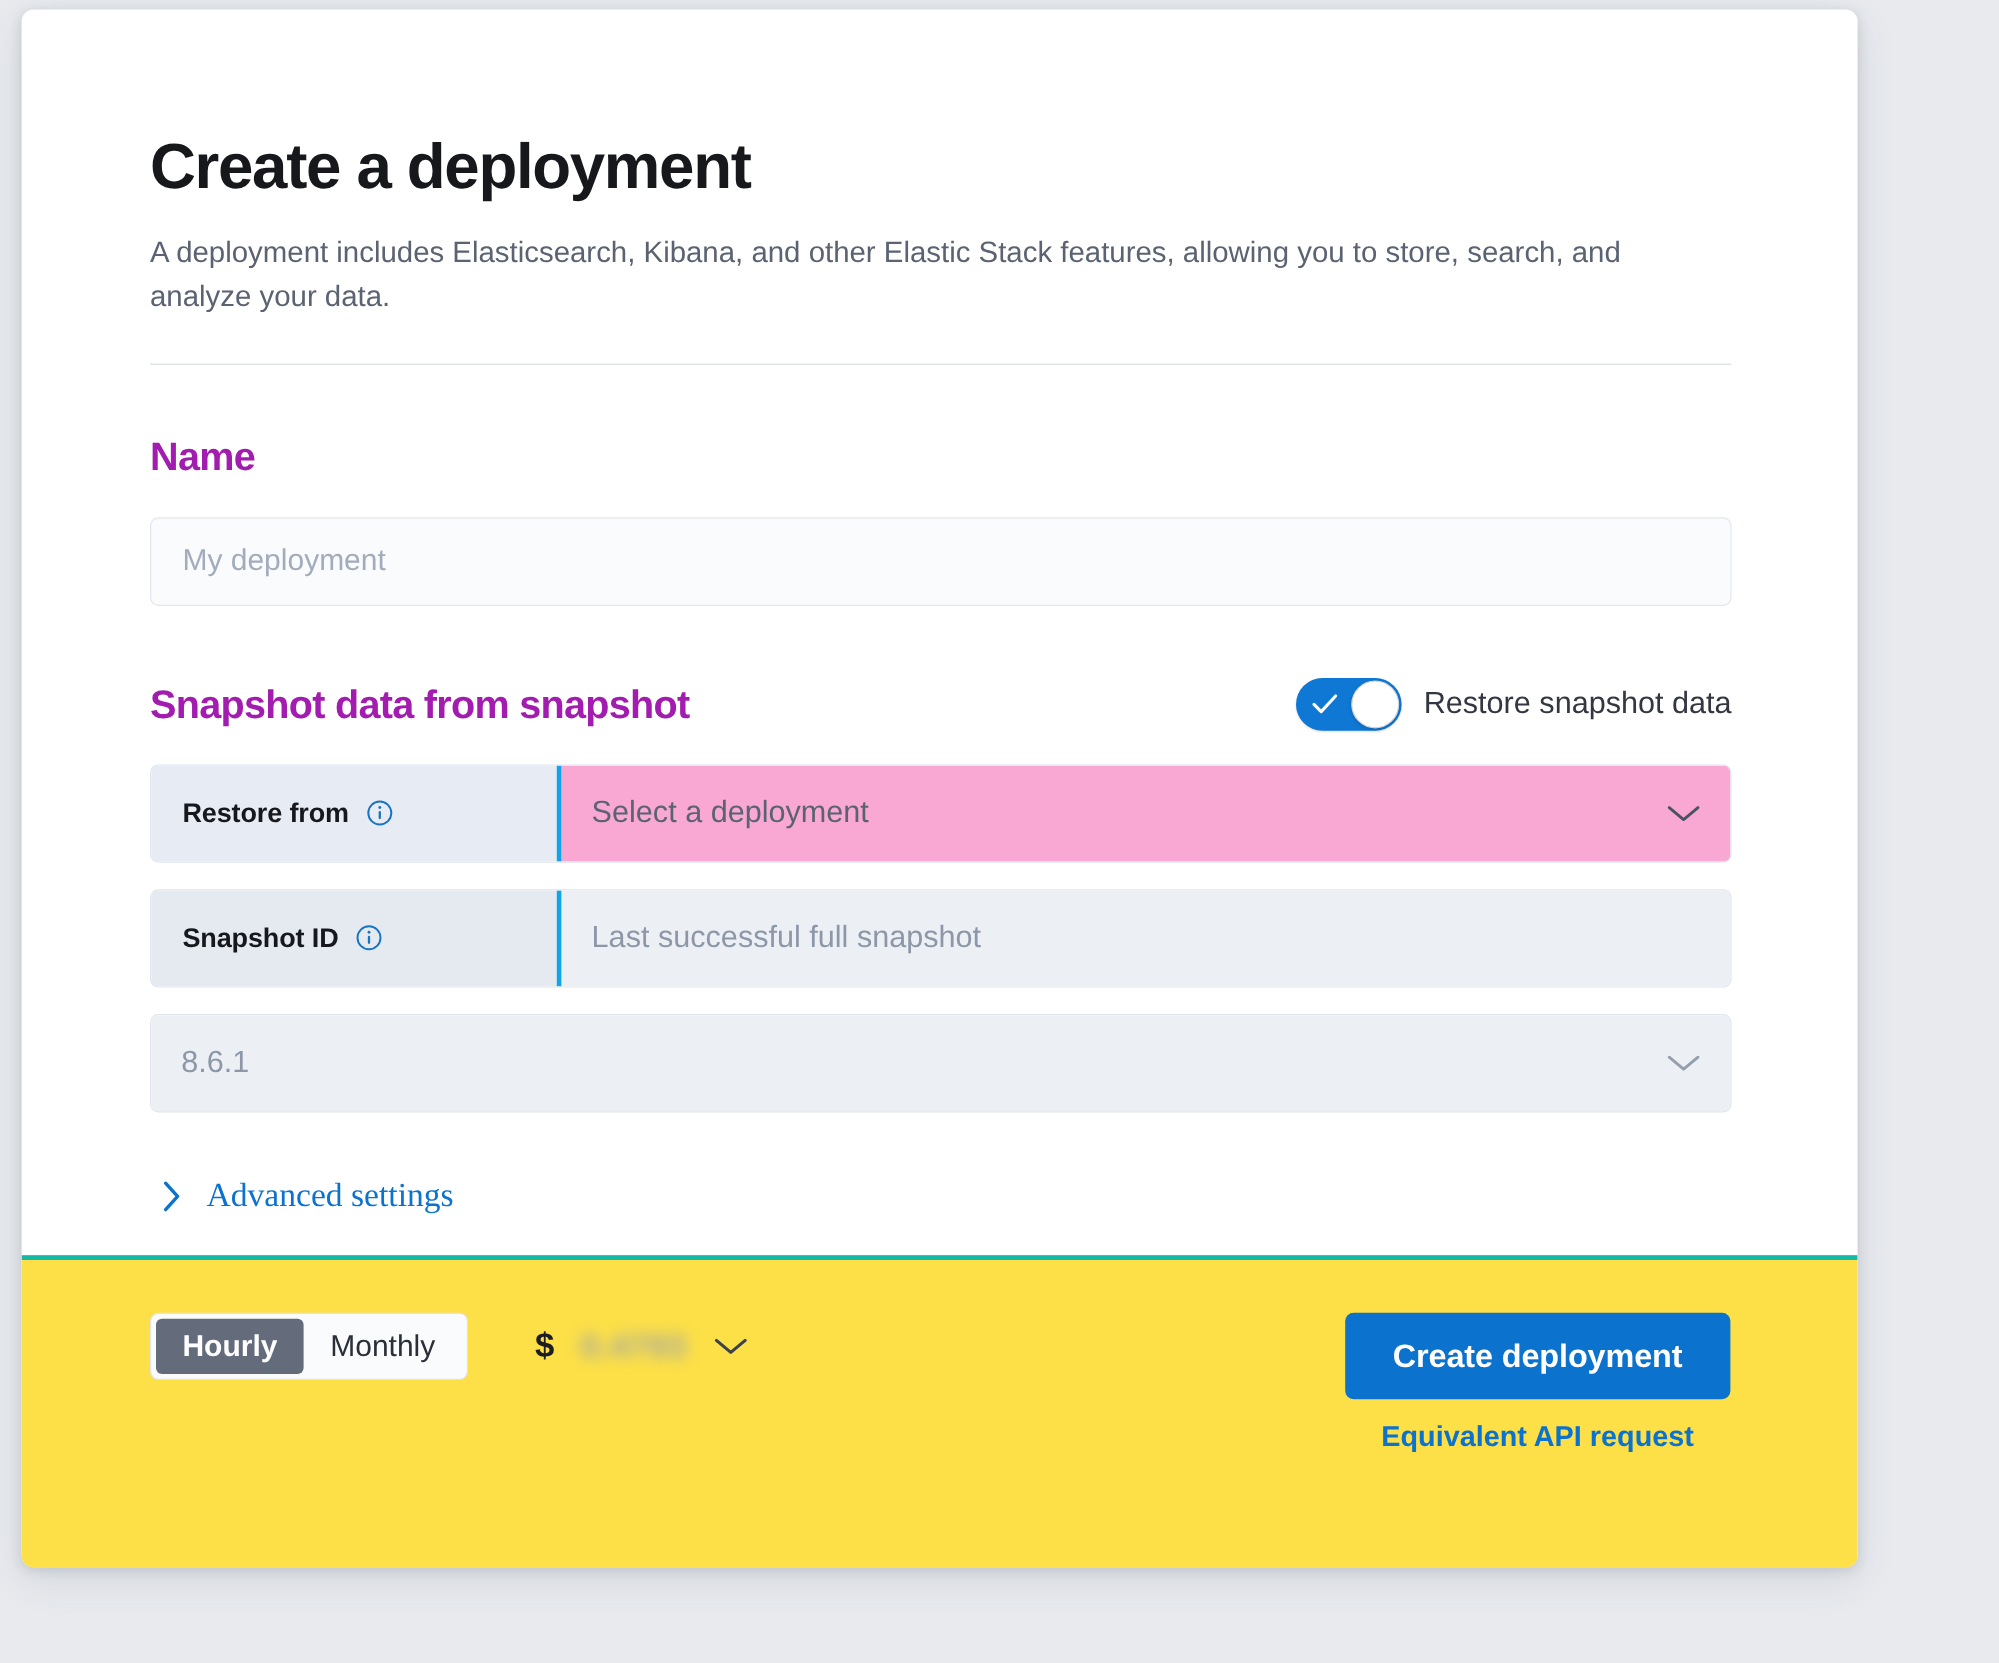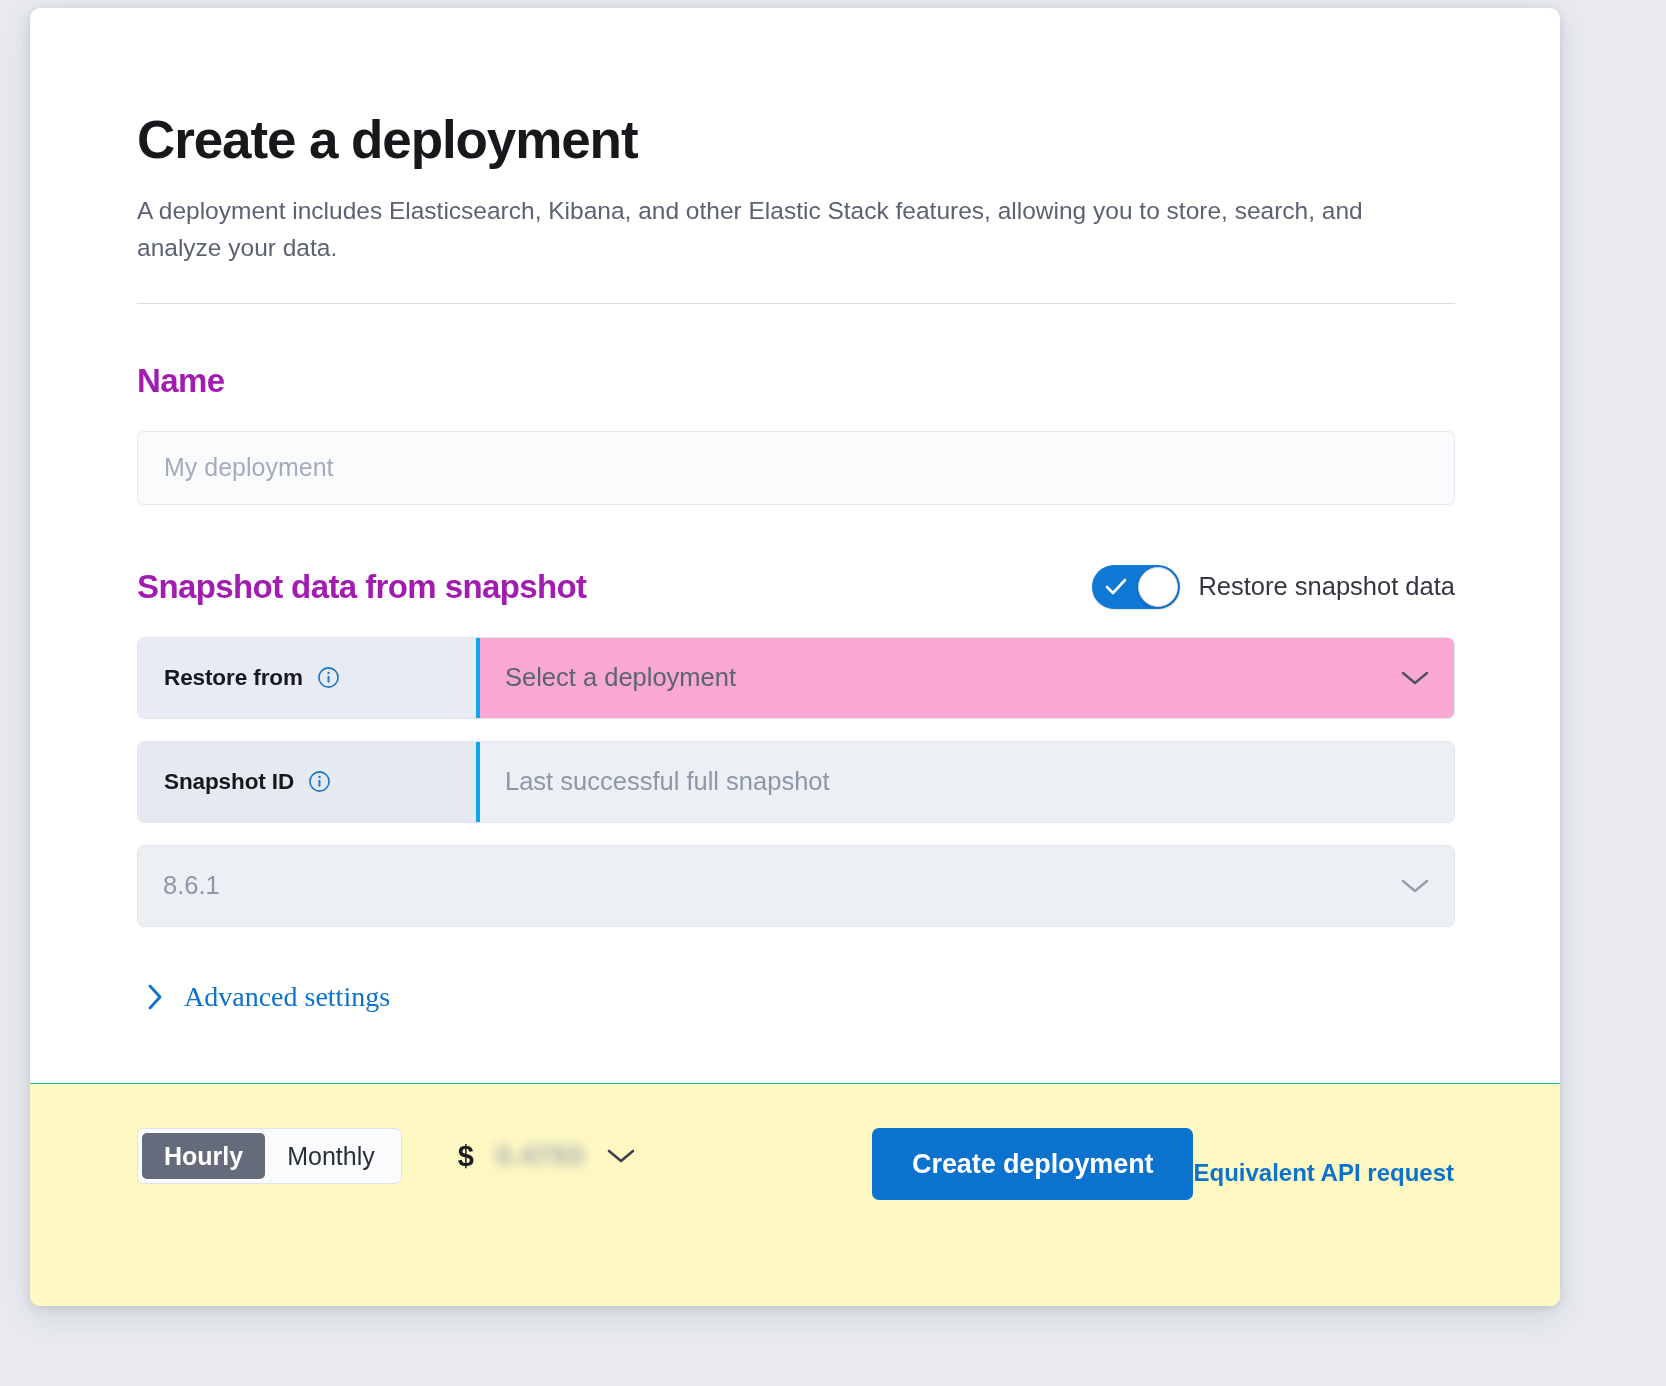--- a/index.html
+++ b/index.html
@@ -16,21 +16,21 @@
     position: relative;
     width: 1666px;
     height: 1386px;
     background: #e8eaee;
     overflow: hidden;
   }
 
   
   .card {
     position: absolute;
-    left: 30px;
+    left: 18px;
     top: 8px;
     width: 1530px;
     height: 1298px;
     background: #ffffff;
     border-radius: 10px;
     box-shadow: 0 2px 10px rgba(60,72,88,.16), 0 10px 32px rgba(60,72,88,.12);
     overflow: hidden;
     display: flex;
     flex-direction: column;
   }
@@ -212,23 +212,23 @@
   .adv .alabel {
     font-size: 28px;
     color: #0b72cd;
     font-family: Liberation Serif, serif;
   }
   .chev-right { width: 17px; height: 28px; display: block; }
 
   
   .footer {
     flex: 0 0 auto;
-    height: 223px;
-    background: #fef9c3;
-    border-top: 1px solid #14b8a6;
+    height: 260px;
+    background: #fde047;
+    border-top: 4px solid #14b8a6;
     position: relative;
   }
   .footer-inner {
     margin: 0 auto;
     width: 1320px;
     padding-top: 44px;
     display: flex;
     align-items: flex-start;
     justify-content: space-between;
   }
@@ -277,20 +277,21 @@
   .price .blurred {
     font-size: 27px;
     font-weight: 700;
     color: #9aa2b0;
     filter: blur(6px);
     letter-spacing: 1px;
   }
 
   .right-group {
     display: flex;
+    flex-direction: column;
     align-items: center;
     padding-right: 1px;
   }
   .btn-primary {
     background: #0b72cd;
     color: #ffffff;
     border: none;
     border-radius: 7px;
     height: 72px;
     padding: 0 40px;

